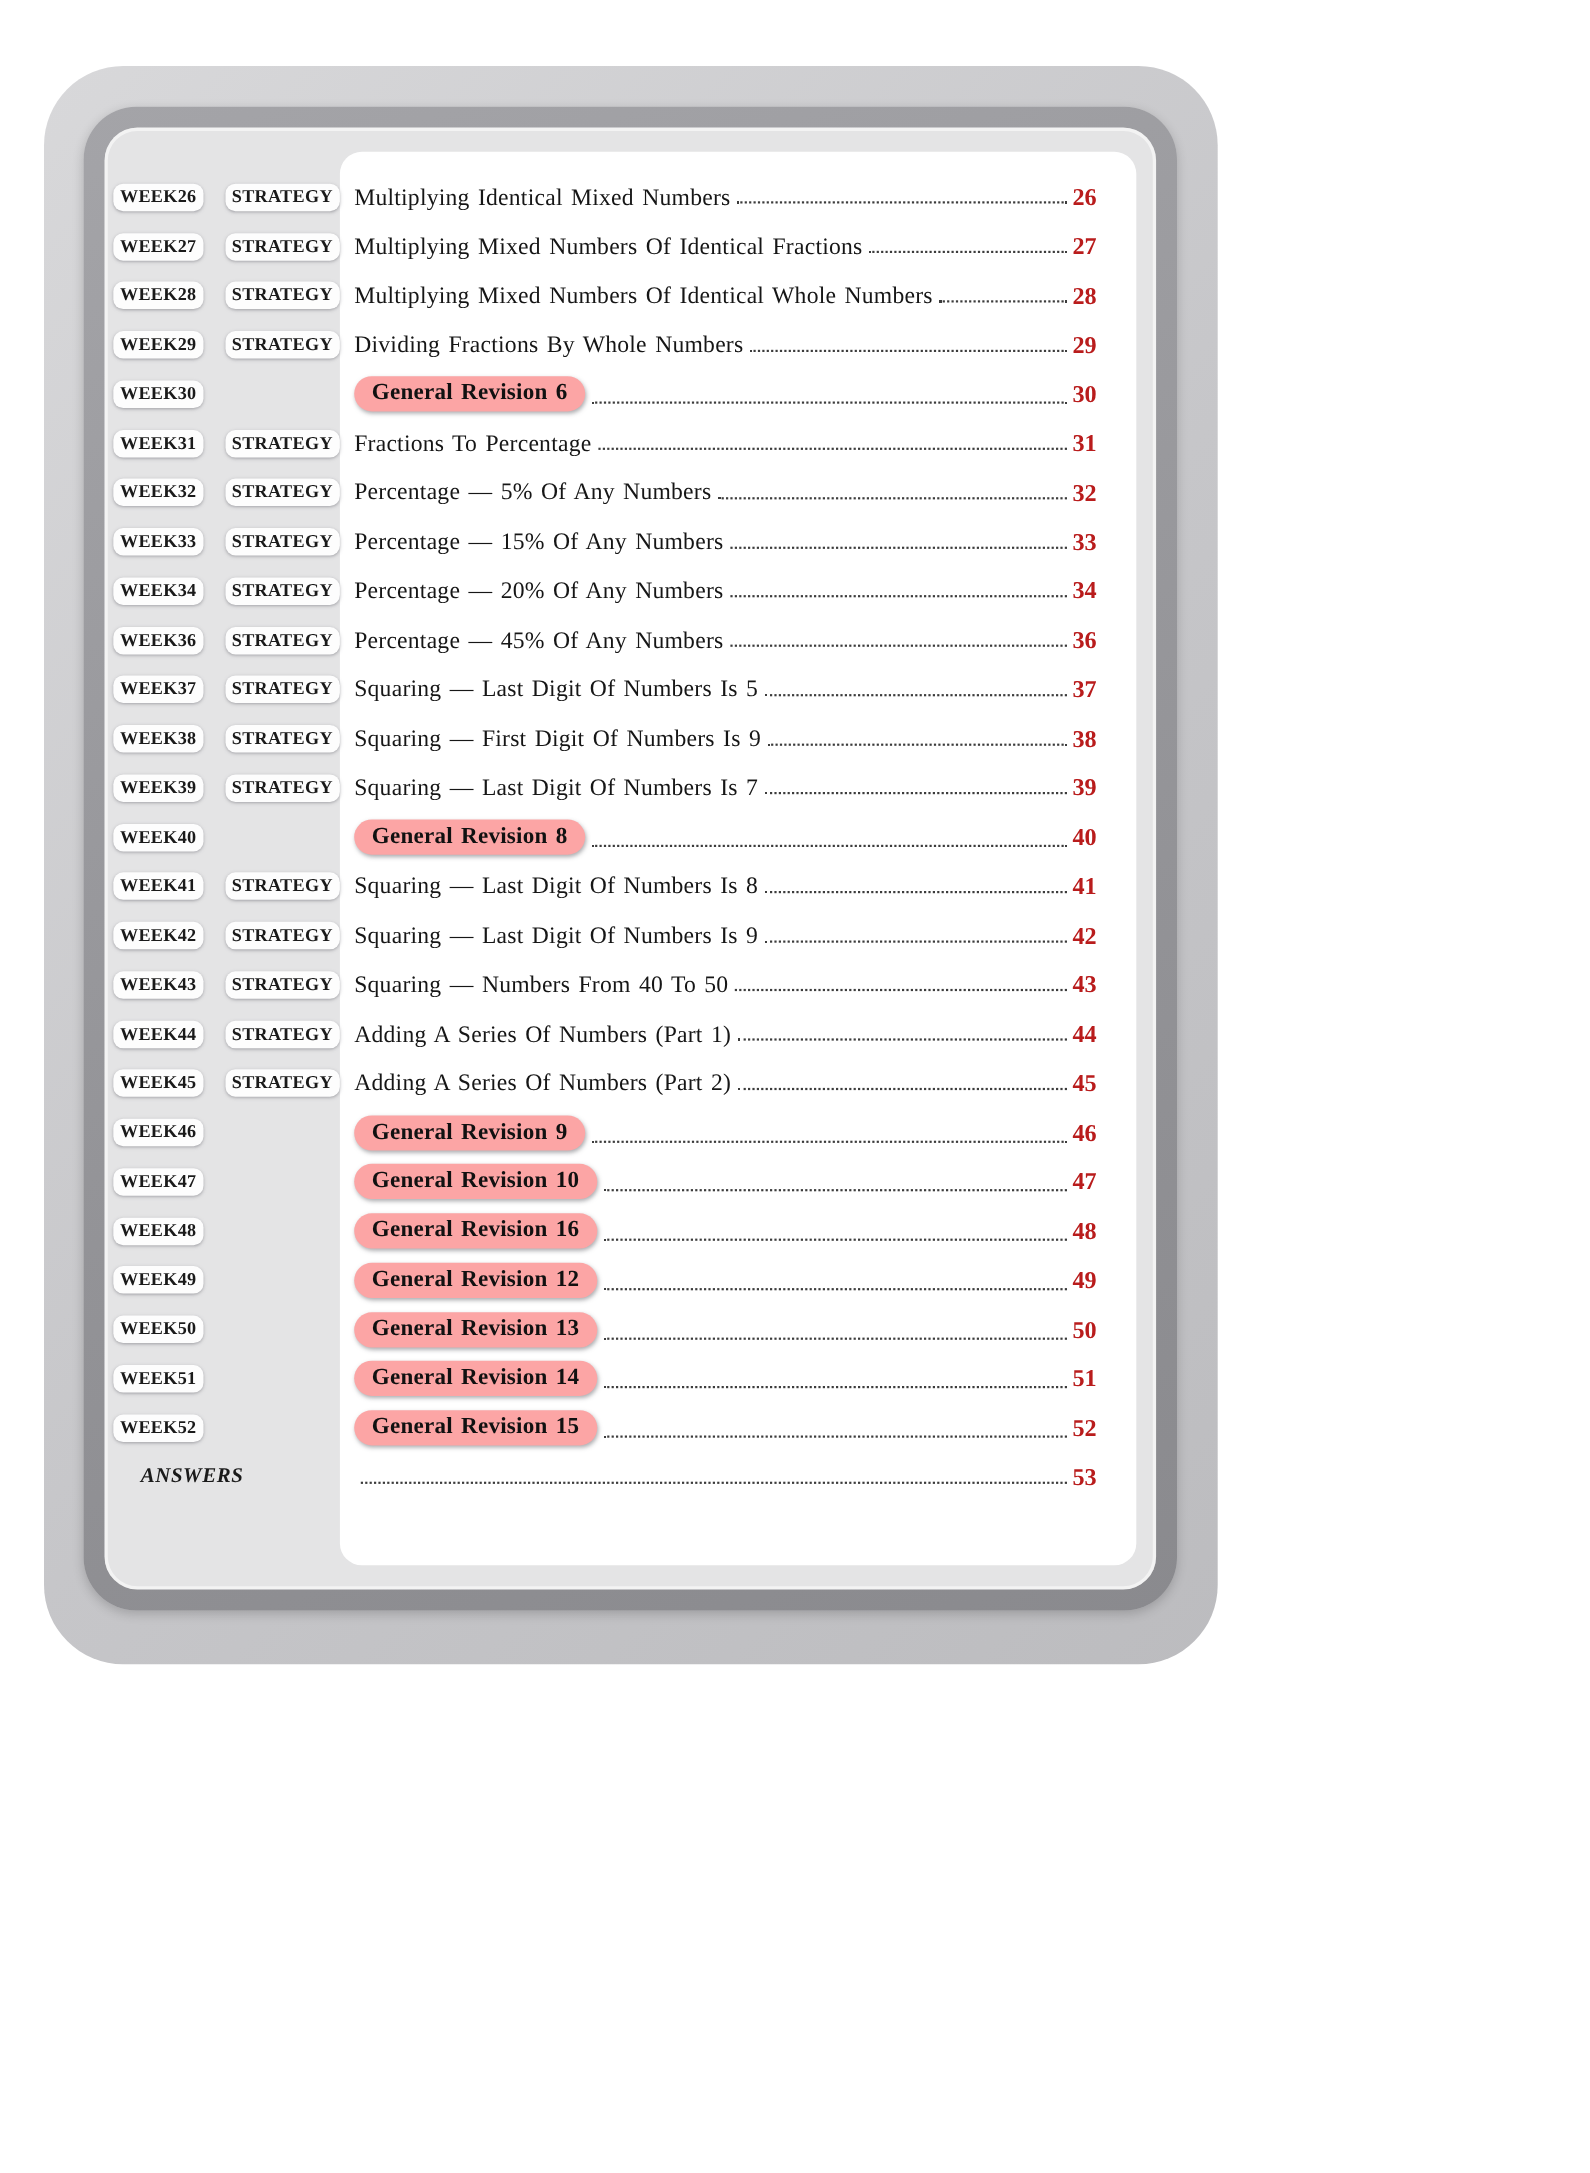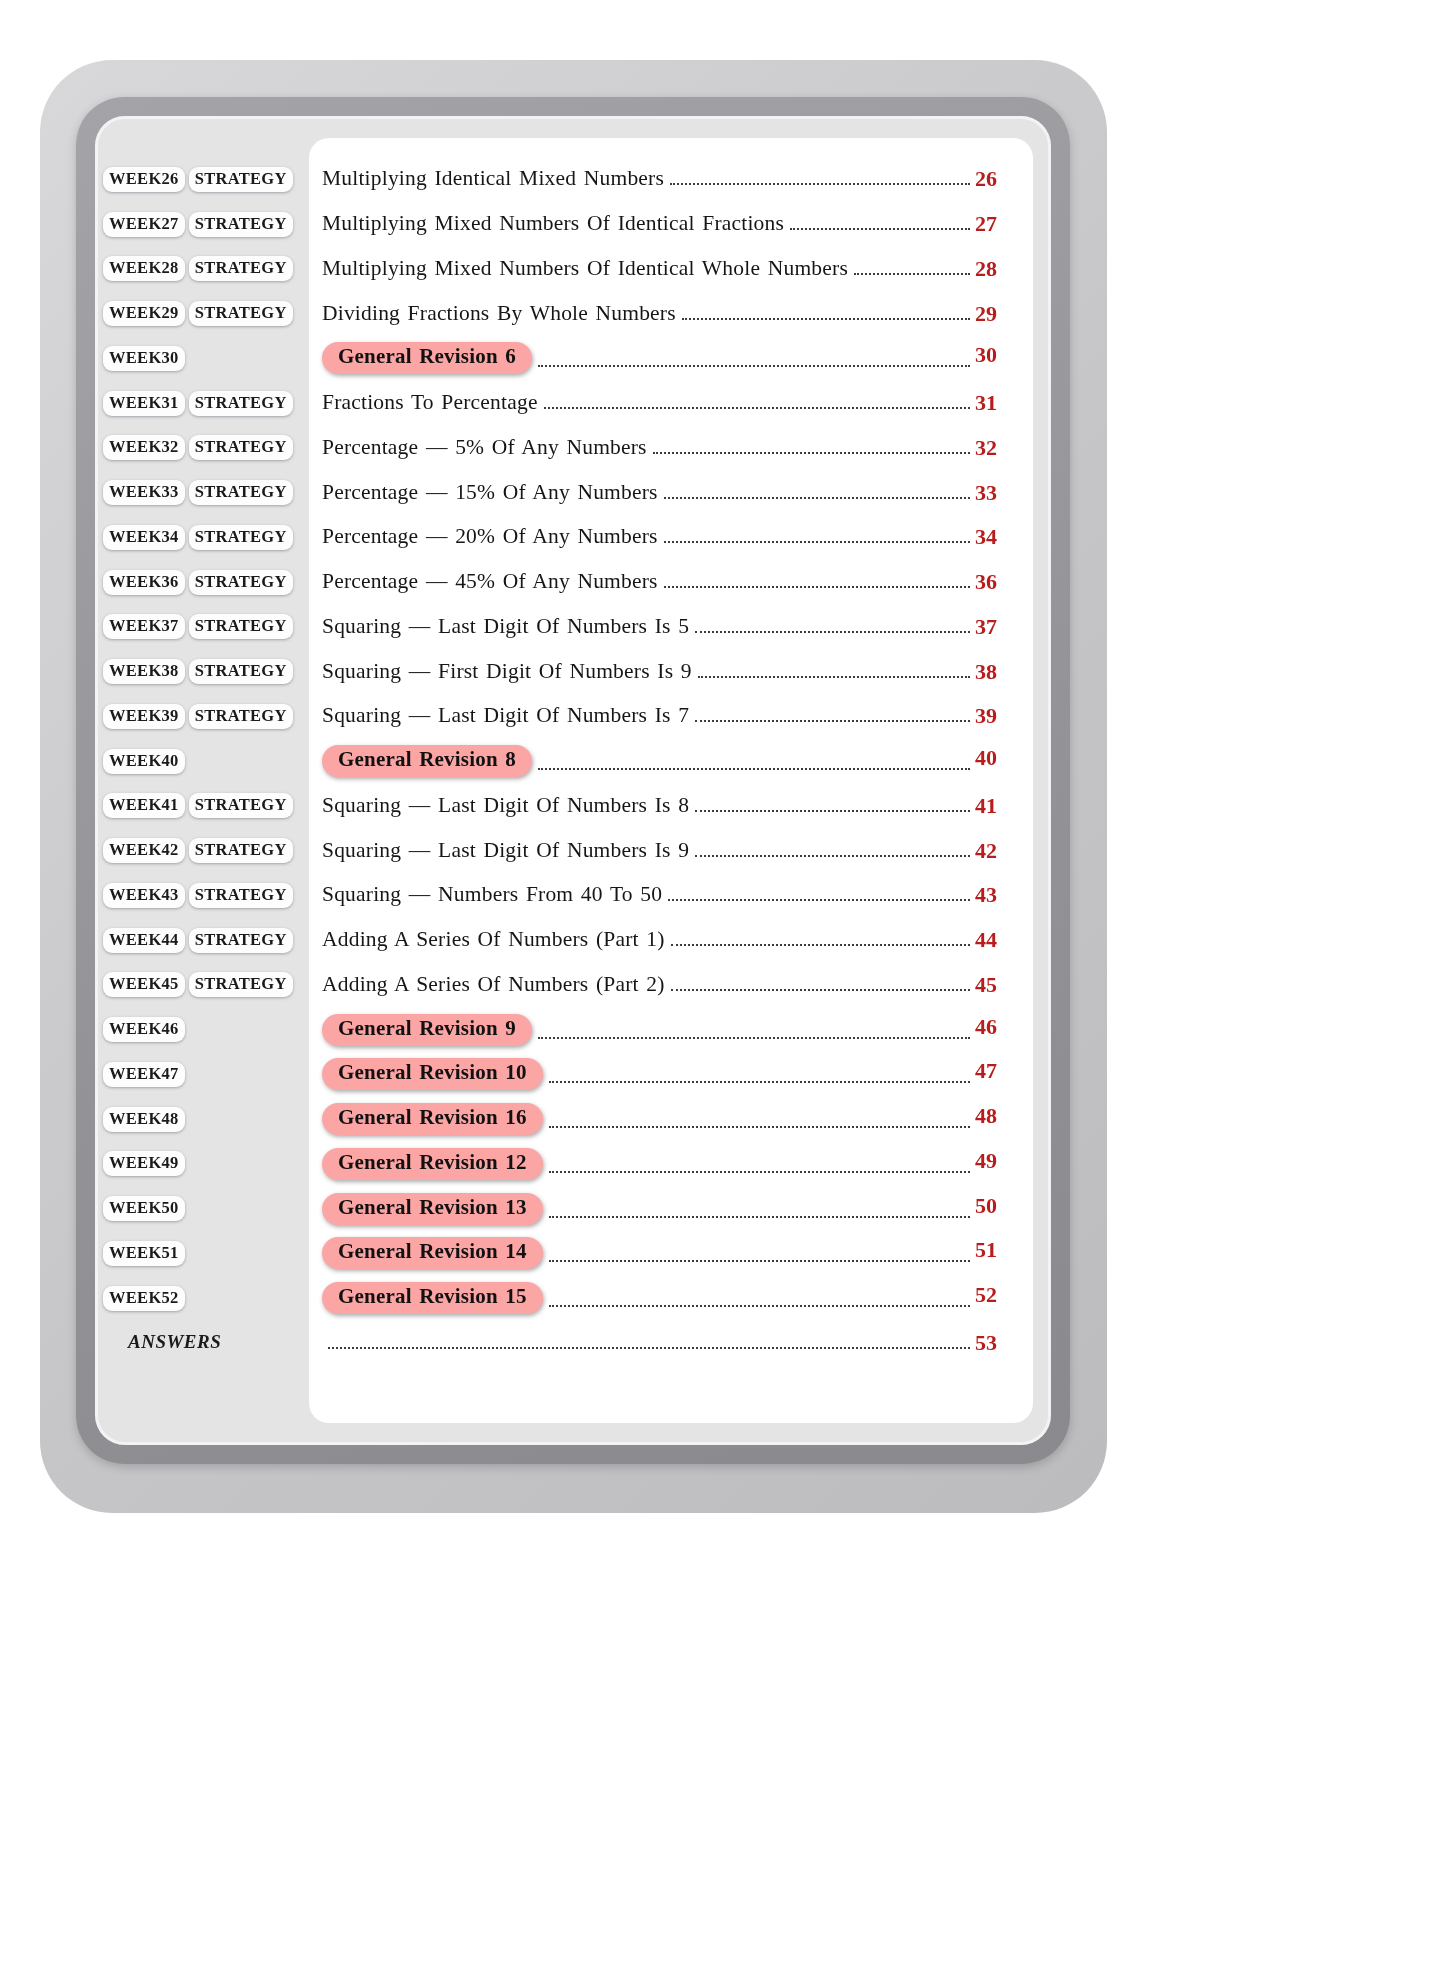--- a/index.html
+++ b/index.html
@@ -62,21 +62,21 @@
   .row {
     height: 44.75px;
     display: flex;
     align-items: center;
   }
   .labels {
     width: 208px;
     flex: none;
     display: flex;
     align-items: flex-start;
-    gap: 4px;
+    gap: 20px;
     box-sizing: border-box;
     padding-left: 2px;
   }
   .week-pill, .strategy-pill {
     display: inline-block;
     background: #fdfdfd;
     border-radius: 9px;
     padding: 2px 6px 3px;
     font-weight: 700;
     font-size: 16.5px;
@@ -90,21 +90,21 @@
     box-shadow: none;
     font-style: italic;
     font-size: 19px;
     letter-spacing: 0.5px;
     padding-left: 0;
     margin-left: 25px;
   }
   .entry {
     flex: 1;
     display: flex;
-    align-items: flex-start;
+    align-items: center;
     padding: 0 18px 0 13px;
     min-width: 0;
   }
   .title {
     font-size: 21.5px;
     color: #161616;
     white-space: nowrap;
     letter-spacing: 0.2px;
     word-spacing: 2px;
   }

